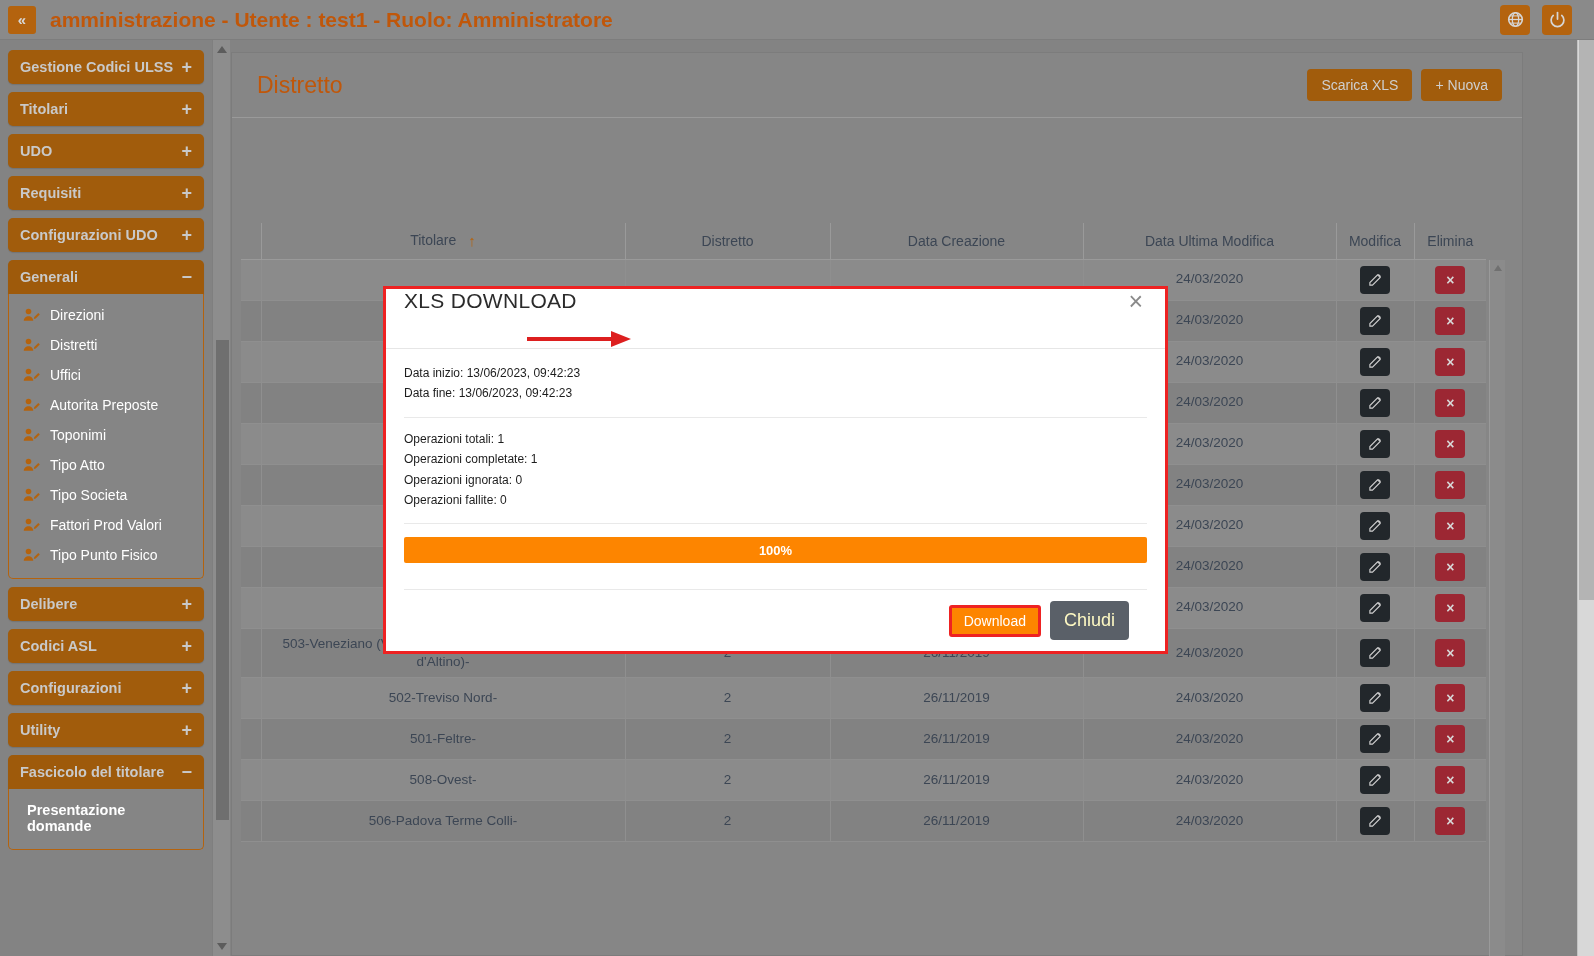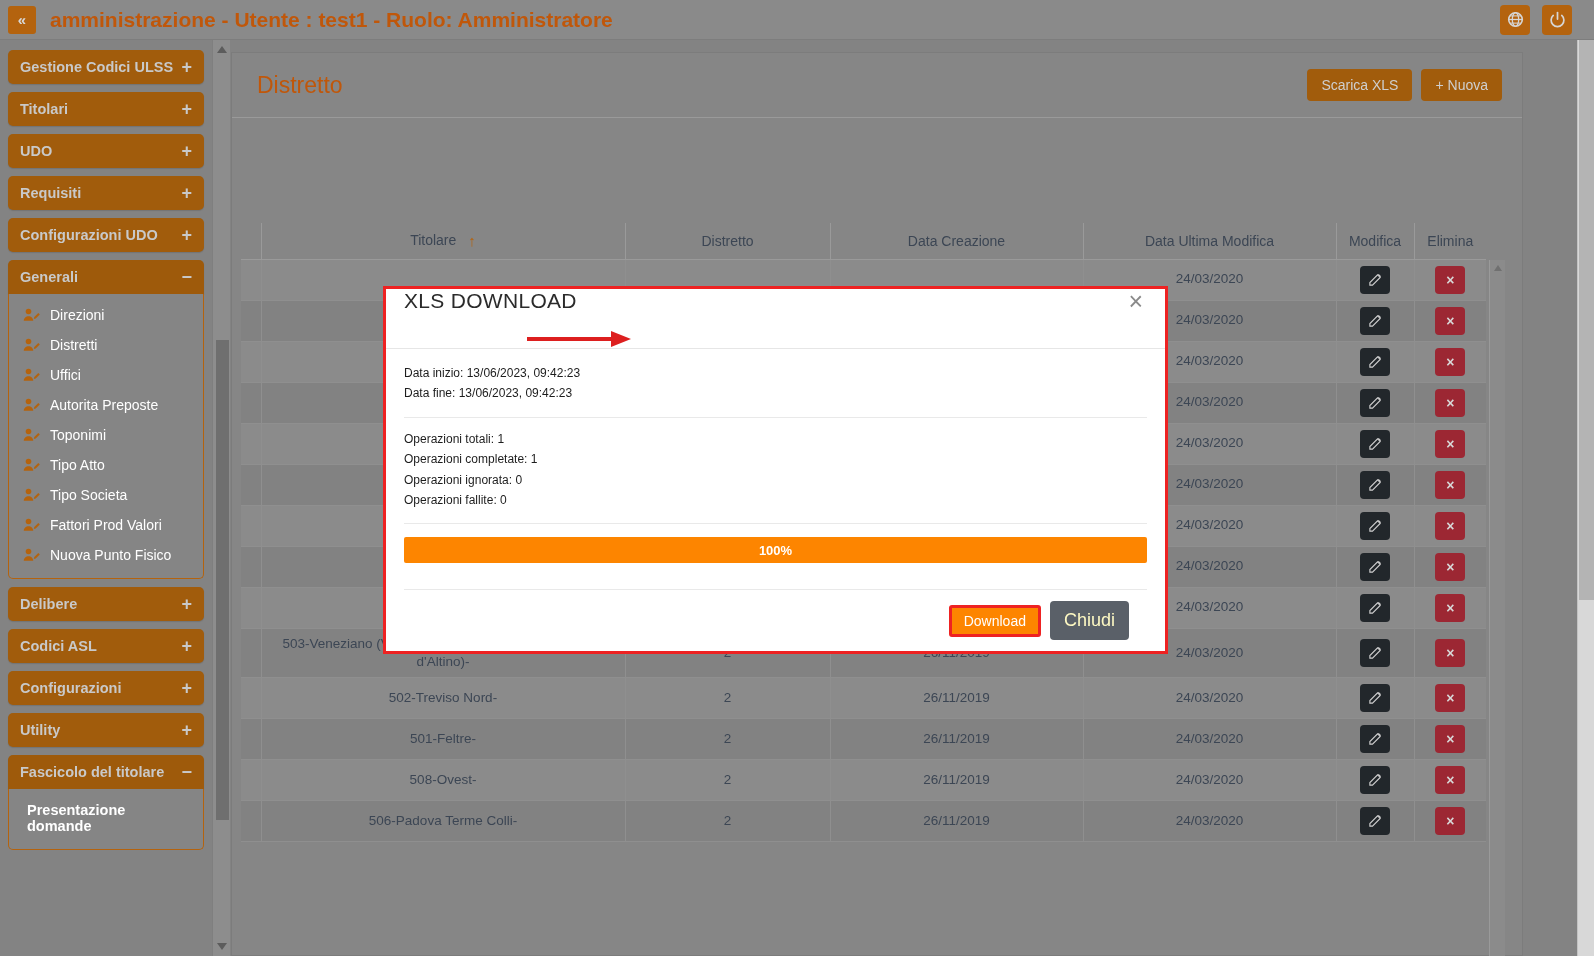--- a/index.html
+++ b/index.html
@@ -472,21 +472,21 @@
         <path d="M12.6 10.4l4.6-4.6 1.7 1.7-4.6 4.6-2.2.5z" fill="#b4630e"></path>
       </svg>
       <span>Fattori Prod Valori</span>
     </div>
     <div class="submenu-item">
       <svg class="user-icon" viewBox="0 0 20 16">
         <circle cx="6" cy="4" r="3.2" fill="#b4630e"></circle>
         <path d="M0.6 14.5c0-3 2.5-5.2 5.4-5.2s5.4 2.2 5.4 5.2z" fill="#b4630e"></path>
         <path d="M12.6 10.4l4.6-4.6 1.7 1.7-4.6 4.6-2.2.5z" fill="#b4630e"></path>
       </svg>
-      <span>Nuova Punto Fisico</span>
+      <span>Tipo Punto Fisico</span>
     </div>
   </div>
 
   <div class="menu-btn">
     <span class="label">Delibere</span>
     <span class="sign">+</span>
   </div>
   <div class="menu-btn">
     <span class="label">Codici ASL</span>
     <span class="sign">+</span>

